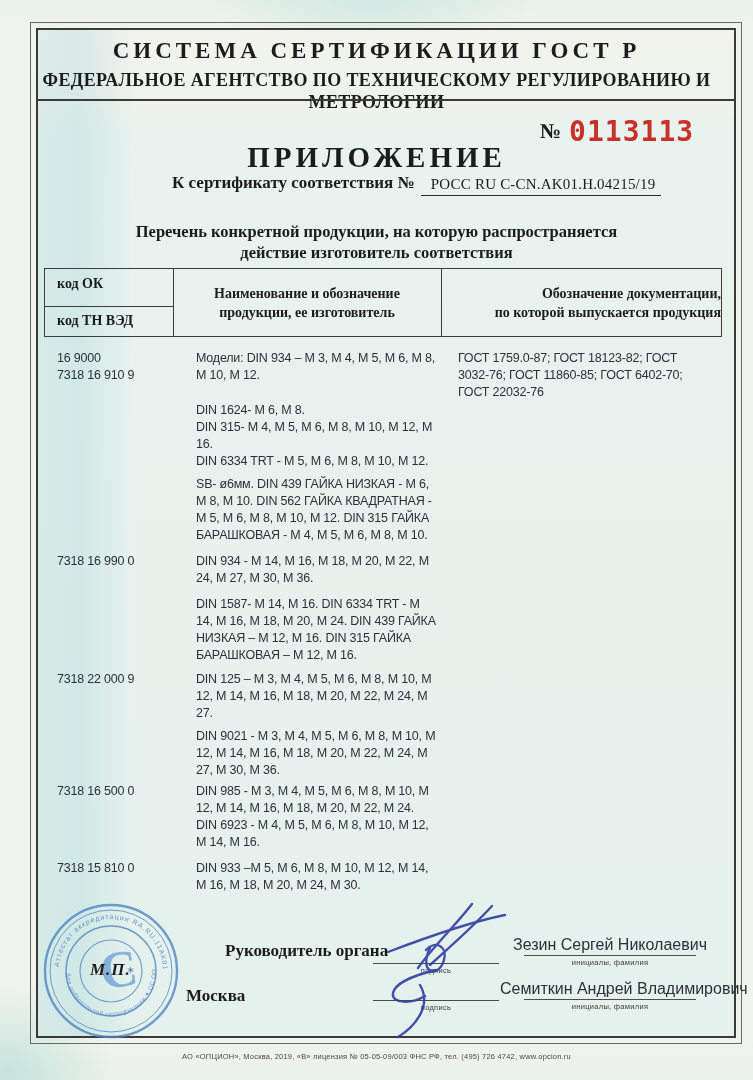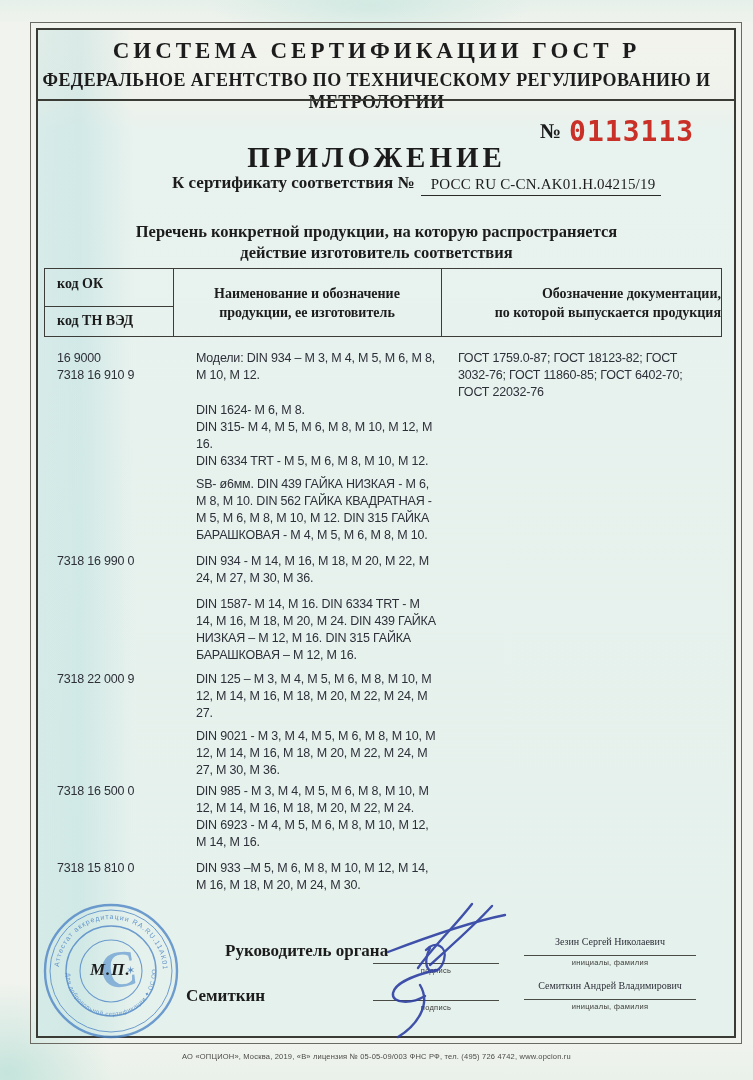--- a/index.html
+++ b/index.html
@@ -52,21 +52,21 @@
   
   .mp{left:90px;top:960px;font-size:17px;font-weight:bold;letter-spacing:1px;font-style:italic;}
   .sig-label-head{left:196px;top:941px;font-size:17px;font-weight:bold;white-space:nowrap;margin-left:29px;}
   .sig-label-expert{left:186px;top:986px;font-size:17px;font-weight:bold;}
   .line{border-bottom:1px solid #4b4b45;height:0;}
   .sigline1{left:373px;top:963px;width:126px;}
   .sigline2{left:373px;top:1000px;width:126px;}
   .cap{font-family:"Liberation Sans","DejaVu Sans",sans-serif;font-size:7.5px;color:#3c3c38;text-align:center;letter-spacing:.3px;}
   .cap1{left:373px;top:966px;width:126px;}
   .cap2{left:373px;top:1003px;width:126px;}
-  .name{font-family:Liberation Serif, serif;font-size:10px;color:#2e3039;text-align:center;white-space:nowrap;}
+  .name{font-family:Liberation Sans, sans-serif;font-size:16px;color:#2e3039;text-align:center;white-space:nowrap;}
   .name1{left:500px;top:936px;width:220px;}
   .name2{left:500px;top:980px;width:220px;}
   .nameline1{left:524px;top:955px;width:172px;}
   .nameline2{left:524px;top:999px;width:172px;}
   .ncap1{left:524px;top:958px;width:172px;}
   .ncap2{left:524px;top:1002px;width:172px;}
   .imprint{top:1052px;font-family:"Liberation Sans","DejaVu Sans",sans-serif;font-size:7.5px;color:#4a4a45;letter-spacing:.2px;}
   .stamp-svg{left:38px;top:898px;}
   .ink-svg{left:340px;top:888px;}
 </style>
@@ -199,21 +199,21 @@
     </text>
     <text font-family="Liberation Sans, DejaVu Sans, sans-serif" font-size="6" fill="#4f86c6" opacity="0.8" letter-spacing=".5">
       <textPath href="#arcBot" startOffset="2">Для добровольной сертификации ✦ ОС ООО «ФЛАЙ»</textPath>
     </text>
     <text x="62" y="90" font-family="Liberation Serif, DejaVu Serif, serif" font-size="52" font-weight="bold" fill="#5b93cf" opacity="0.65" transform="rotate(-8 73 73)">С</text>
     <text x="88" y="76" font-size="11" fill="#3f76b6" opacity="0.8">✶</text>
   </svg>
   <div class="abs mp">М.П.</div>
 
   <div class="abs sig-label-head">Руководитель органа</div>
-  <div class="abs sig-label-expert">Семиткин</div>
+  <div class="abs sig-label-expert">Москва</div>
 
   <div class="abs line sigline1"></div>
   <div class="abs cap cap1">подпись</div>
   <div class="abs line sigline2"></div>
   <div class="abs cap cap2">подпись</div>
 
   <div class="abs name name1">Зезин Сергей Николаевич</div>
   <div class="abs line nameline1"></div>
   <div class="abs cap ncap1">инициалы, фамилия</div>
 

